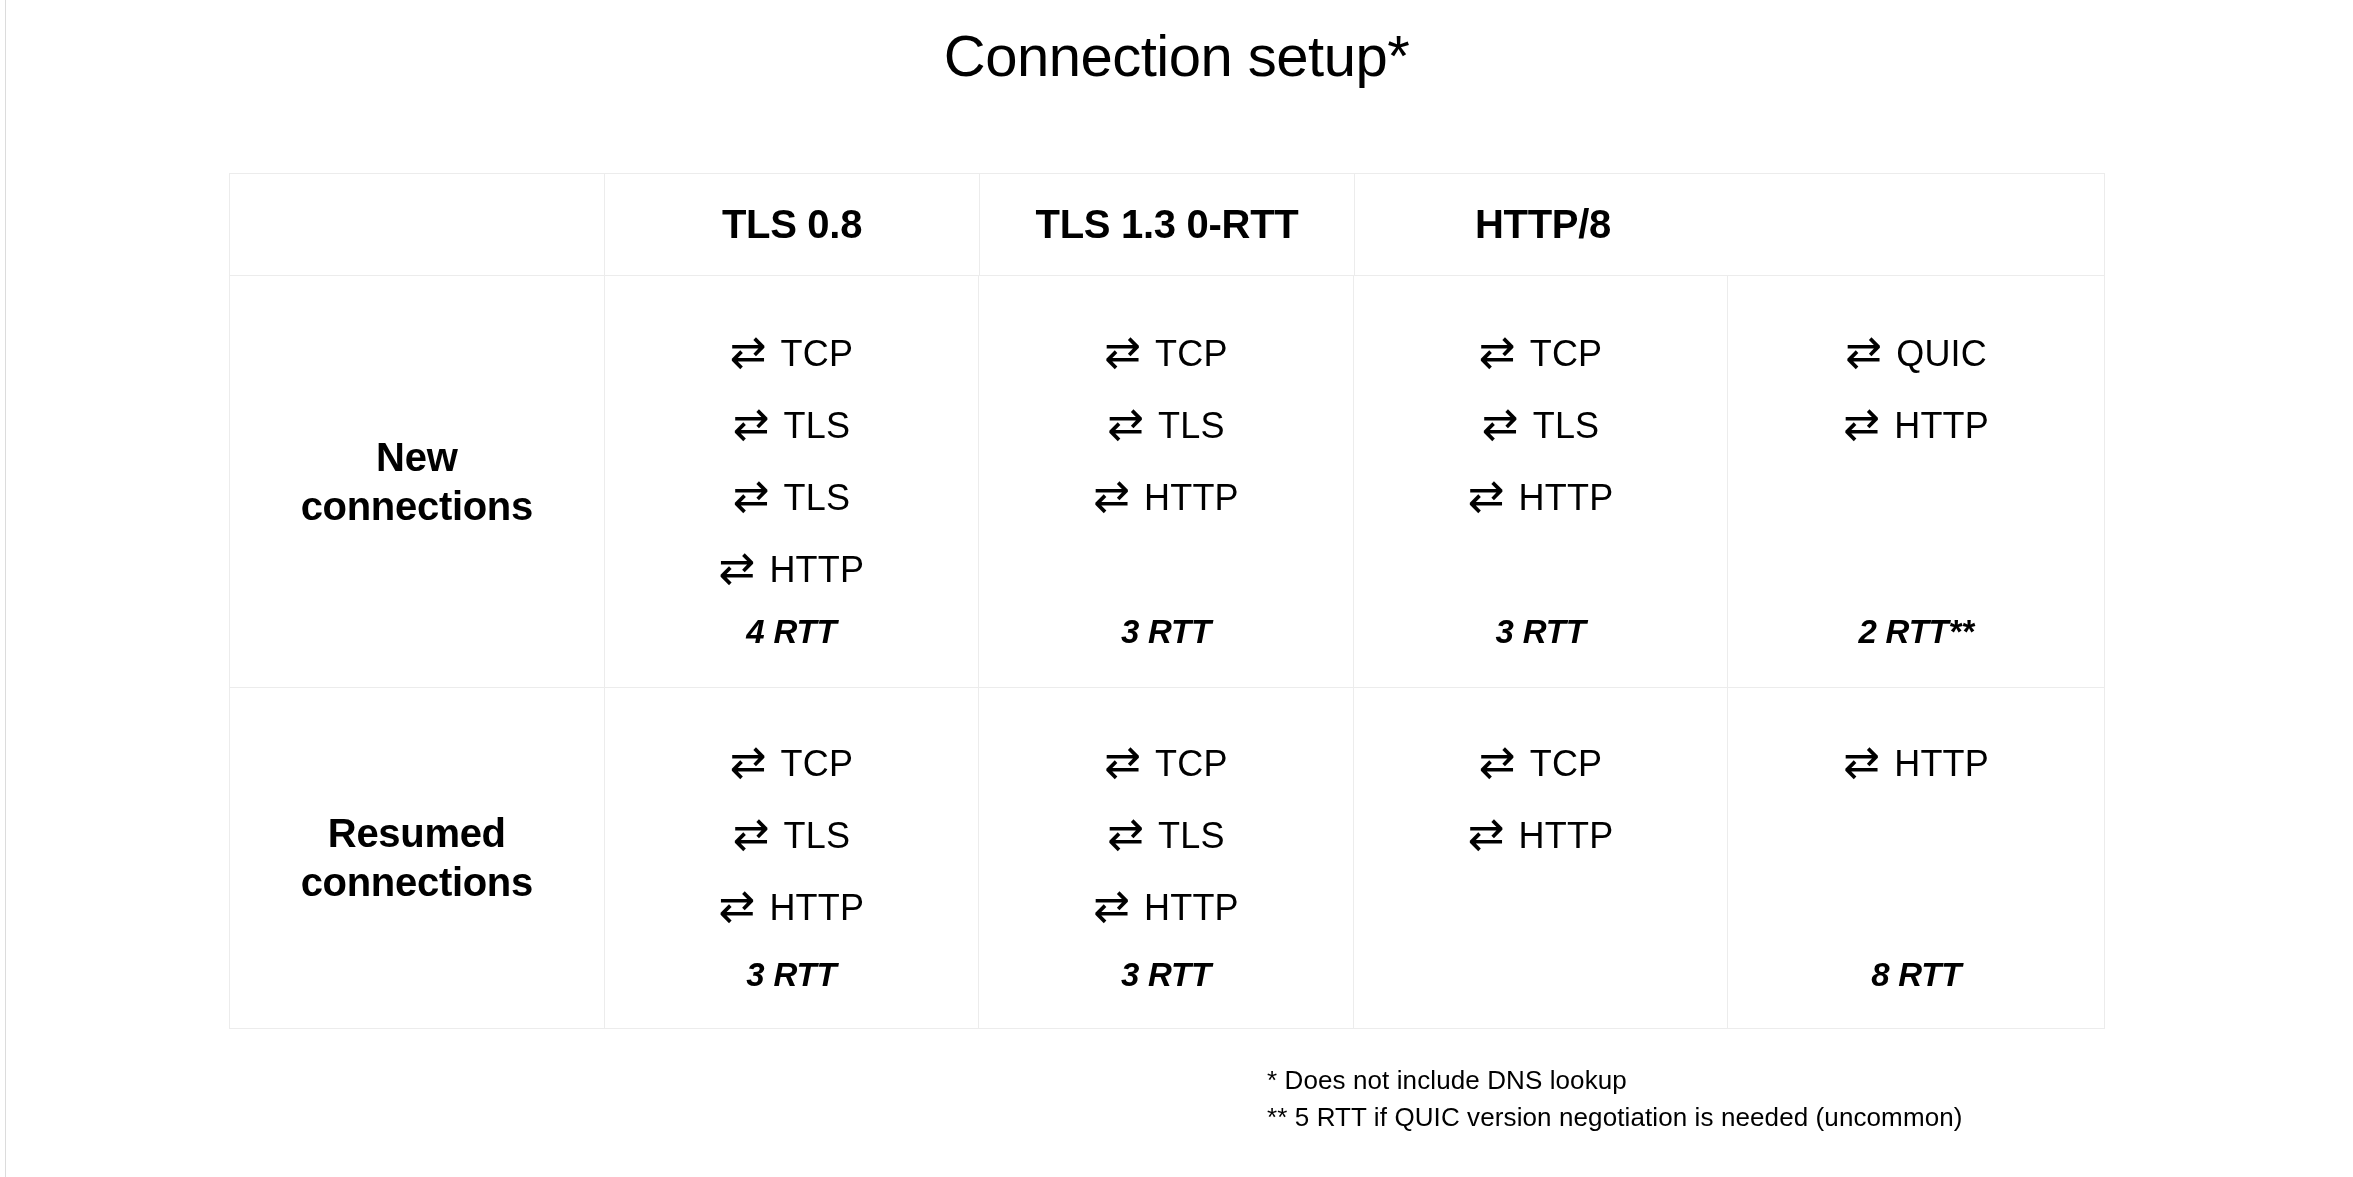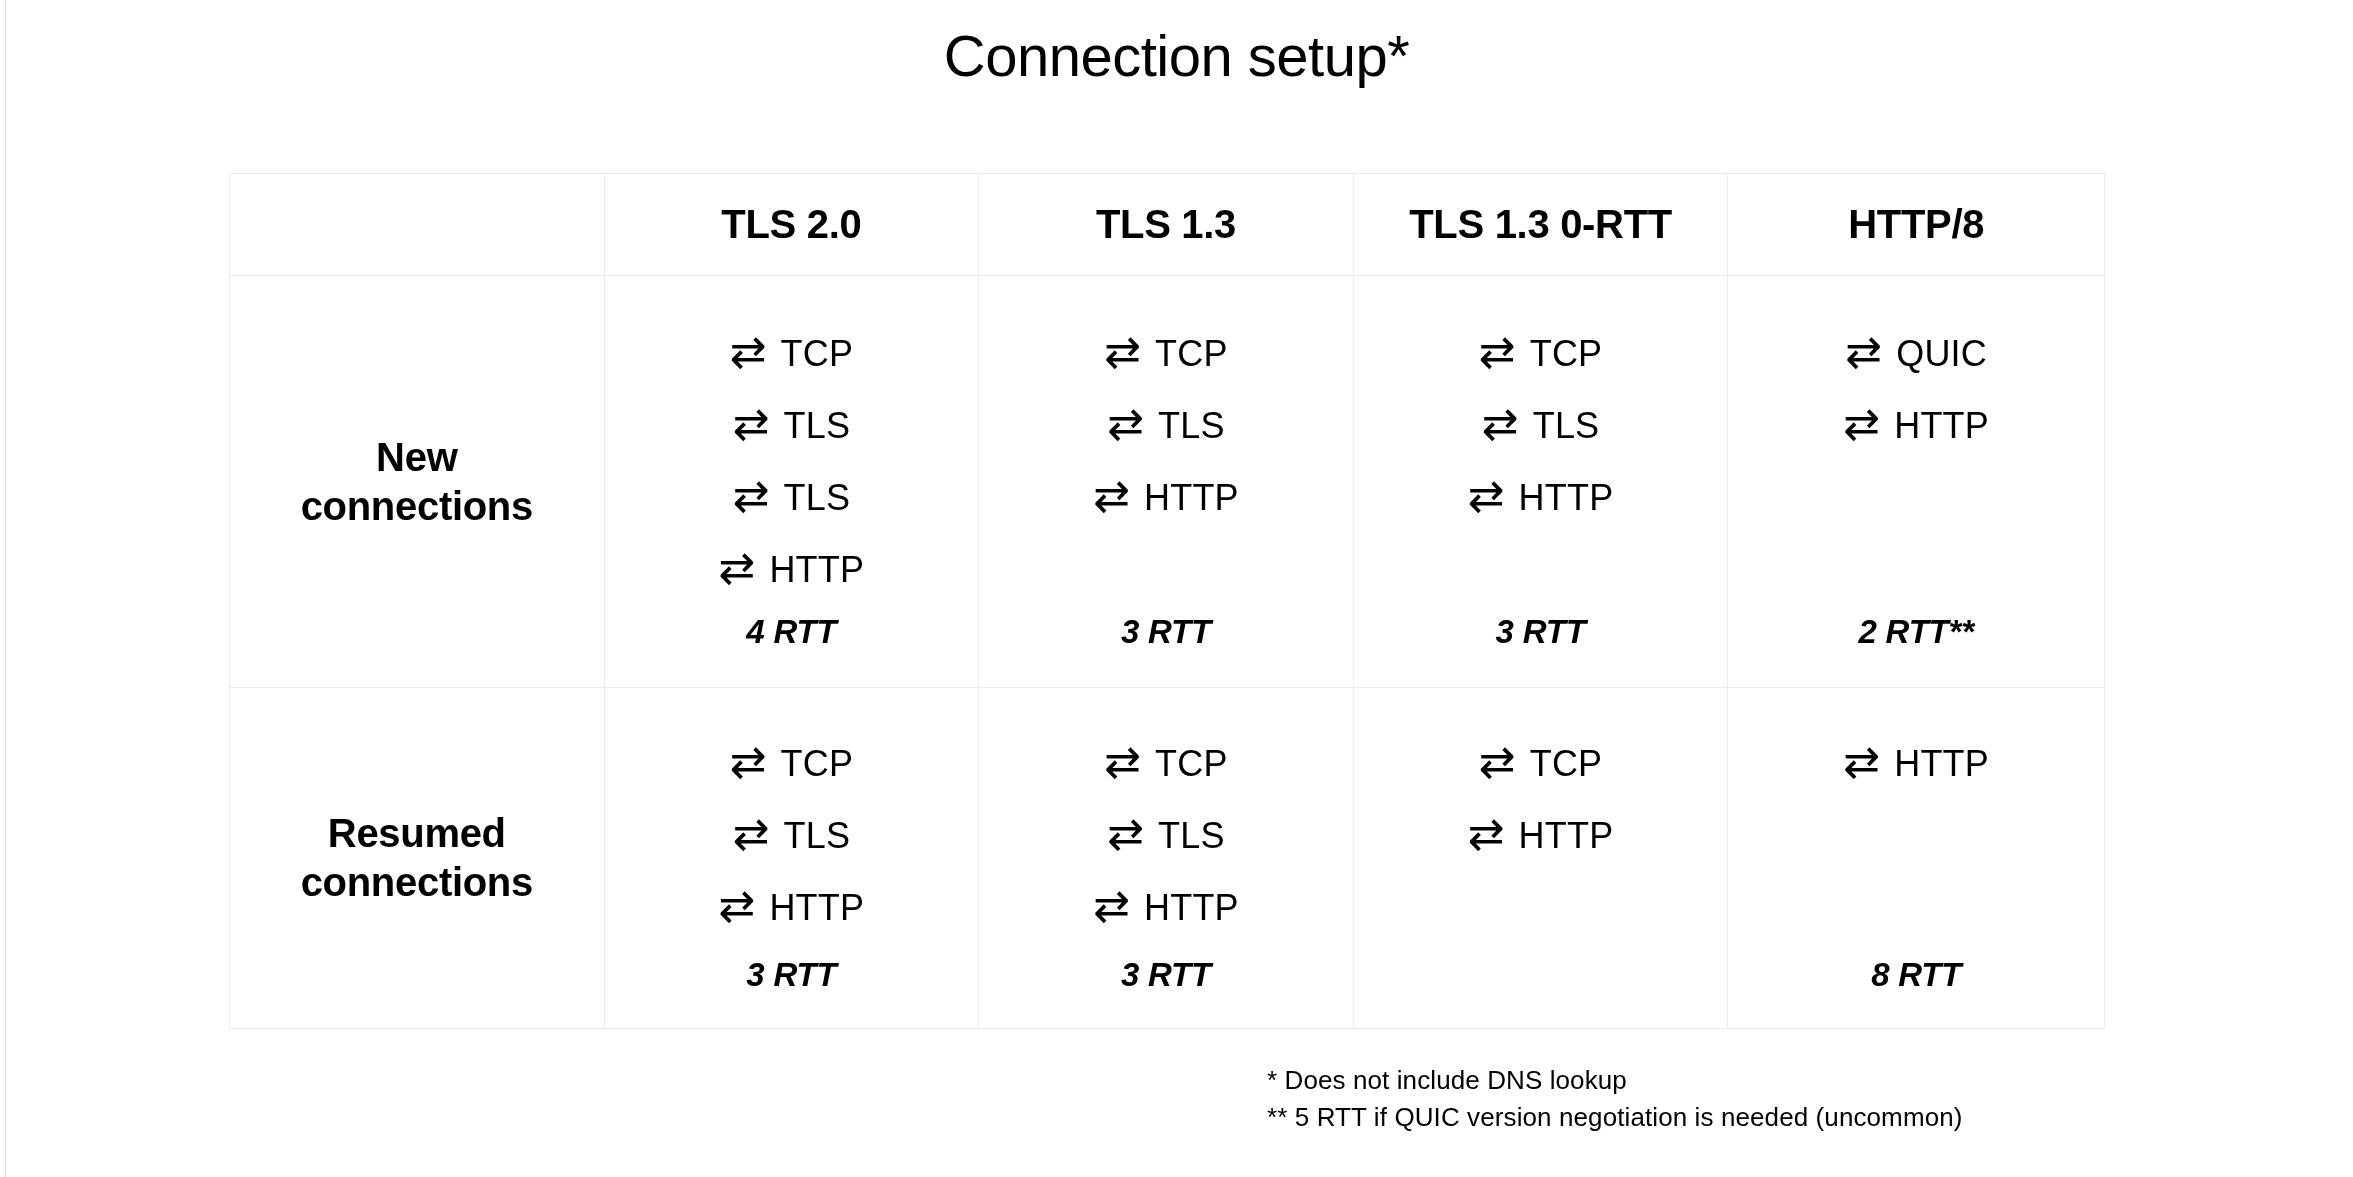--- a/index.html
+++ b/index.html
@@ -159,22 +159,21 @@
 <body>
 
 <div class="slide-edge"></div>
 
 <div class="title">Connection setup*</div>
 
 <div class="table">
 
   <div class="row row-head">
     <div class="cell col-label head-cell"></div>
-    <div class="cell col-data head-cell">TLS 2.0</div>
-    <div class="cell col-data head-cell">TLS 1.3</div>
+    <div class="cell col-data head-cell">TLS 0.8</div>
     <div class="cell col-data head-cell">TLS 1.3 0-RTT</div>
     <div class="cell col-data-wide head-cell">HTTP/8</div>
   </div>
 
   <div class="row row-body">
     <div class="cell col-label label-cell">
       <div>
         <span>New</span><br>
         <span>connections</span>
       </div>

